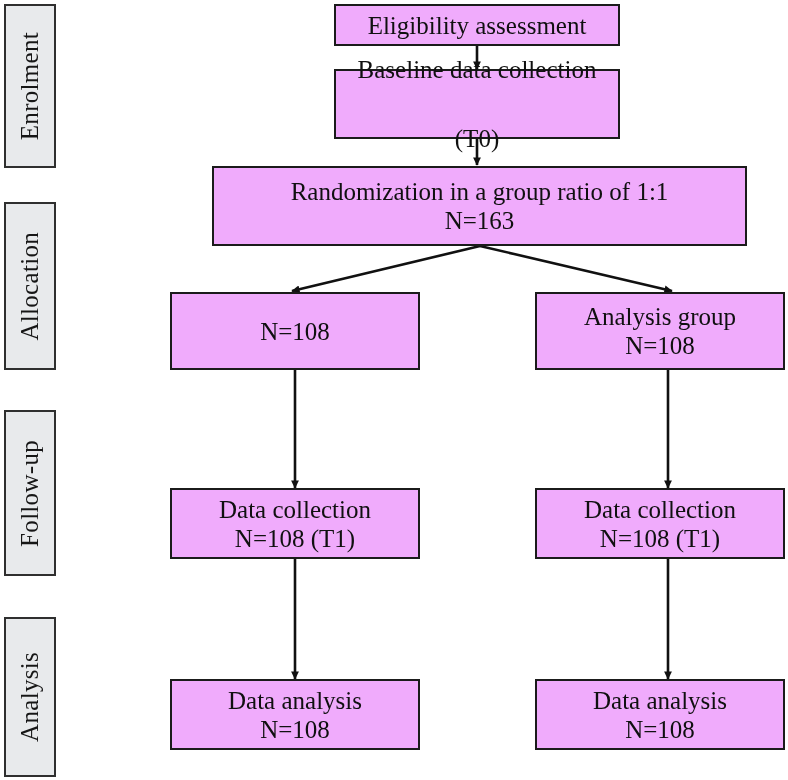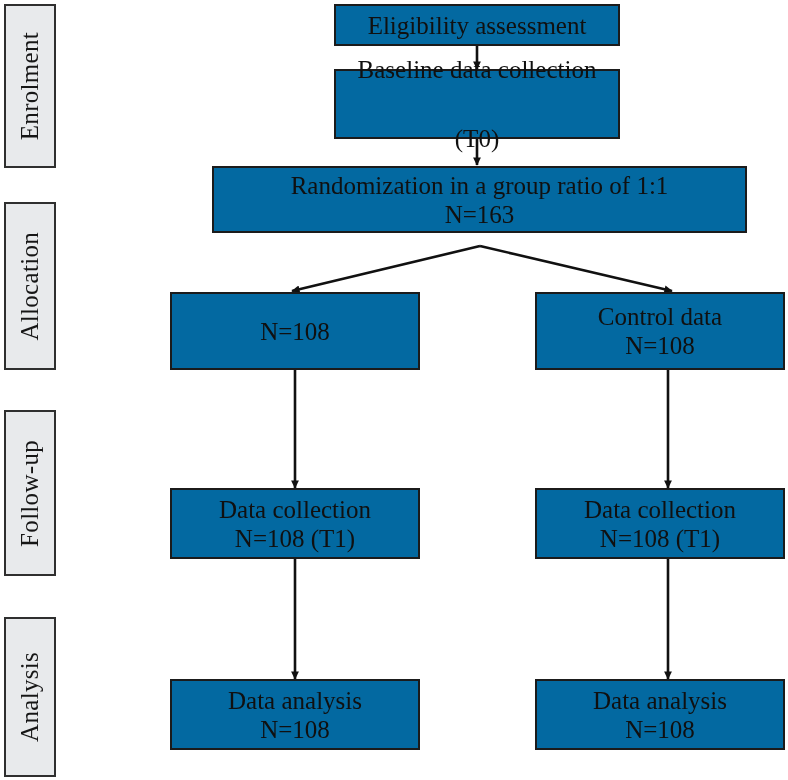--- a/index.html
+++ b/index.html
@@ -36,21 +36,21 @@
     transform: rotate(180deg);
     font-size: 25px;
     letter-spacing: 0.3px;
     white-space: nowrap;
     color: #161616;
   }
   
   .node {
     position: absolute;
     box-sizing: border-box;
-    background: #0369a1;
+    background: #f0abfc;
     border: 2.5px solid #1b1b1b;
     display: flex;
     flex-direction: column;
     align-items: center;
     justify-content: center;
     text-align: center;
     line-height: 1.16;
     font-size: 25px;
     color: #101010;
     padding: 16px 6px;
@@ -113,31 +113,31 @@
 
   <div class="node" style="left:334px; top:4px; width:286px; height:42px;">
     <span>Eligibility assessment</span>
   </div>
 
   <div class="node" style="left:334px; top:69px; width:286px; height:70px;gap:40px;">
     <span>Baseline data collection</span>
     <span class="l2">(T0)</span>
   </div>
 
-  <div class="node" style="left:212px; top:166px; width:535px; height:67px;">
+  <div class="node" style="left:212px; top:166px; width:535px; height:80px;">
     <span>Randomization in a group ratio of 1:1</span>
     <span class="l2">N=163</span>
   </div>
 
   <div class="node" style="left:170px; top:292px; width:250px; height:78px;">
     <span class="l2">N=108</span>
   </div>
 
   <div class="node" style="left:535px; top:292px; width:250px; height:78px;">
-    <span>Control data</span>
+    <span>Analysis group</span>
     <span class="l2">N=108</span>
   </div>
 
   <div class="node" style="left:170px; top:488px; width:250px; height:71px;">
     <span>Data collection</span>
     <span class="l2">N=108 (T1)</span>
   </div>
 
   <div class="node" style="left:535px; top:488px; width:250px; height:71px;">
     <span>Data collection</span>

